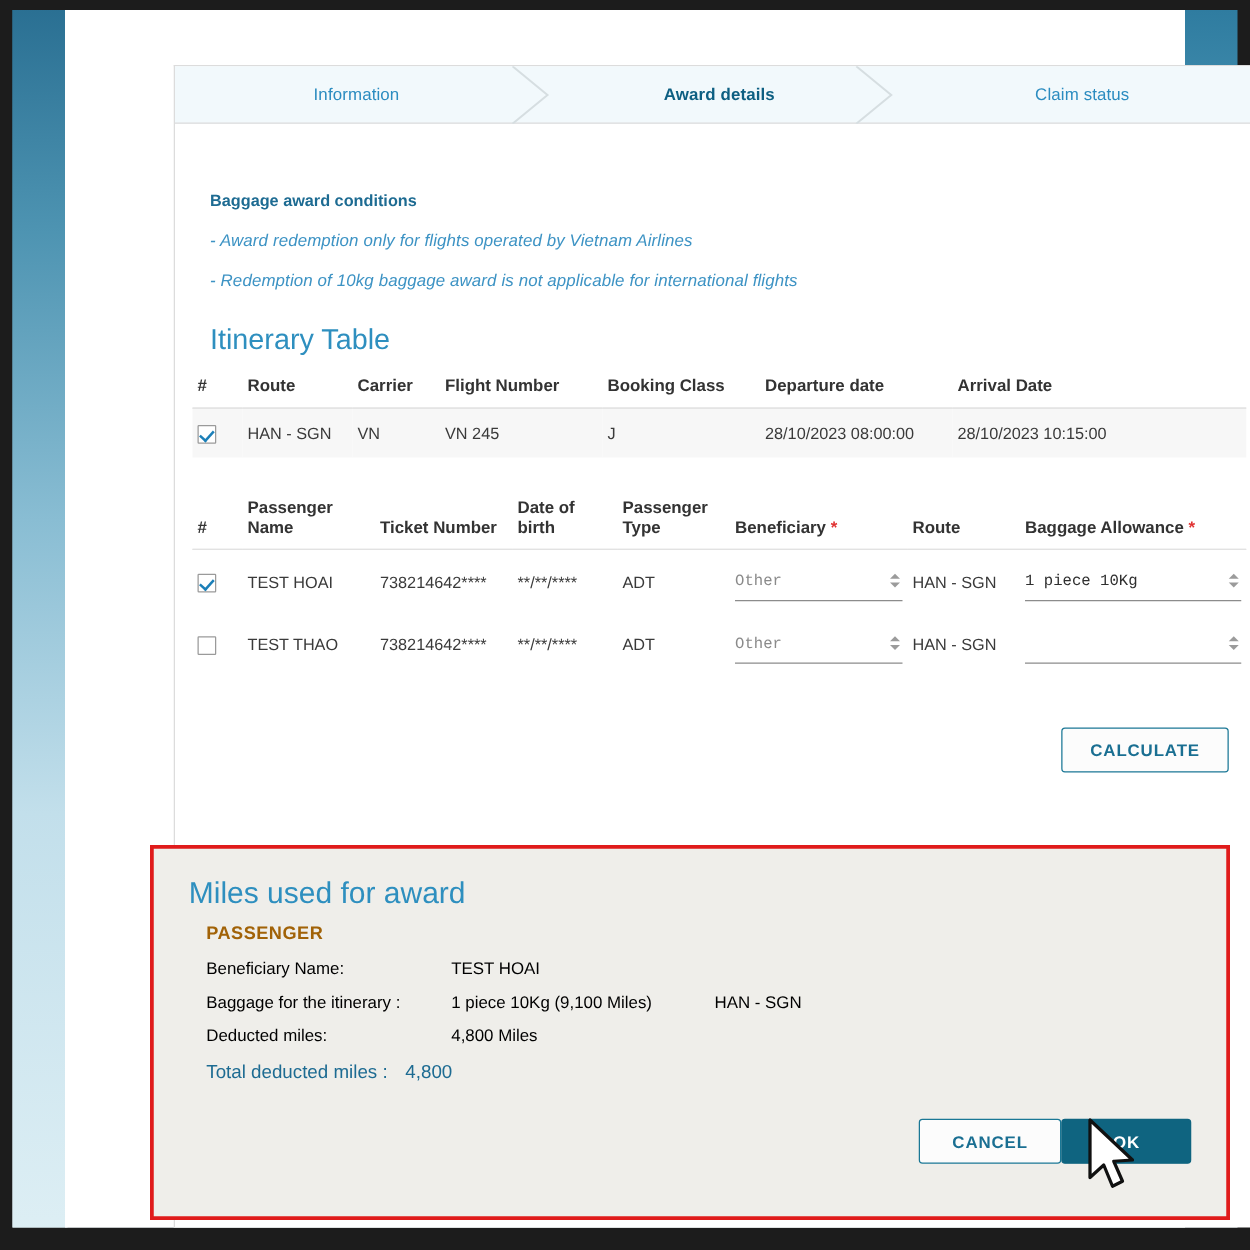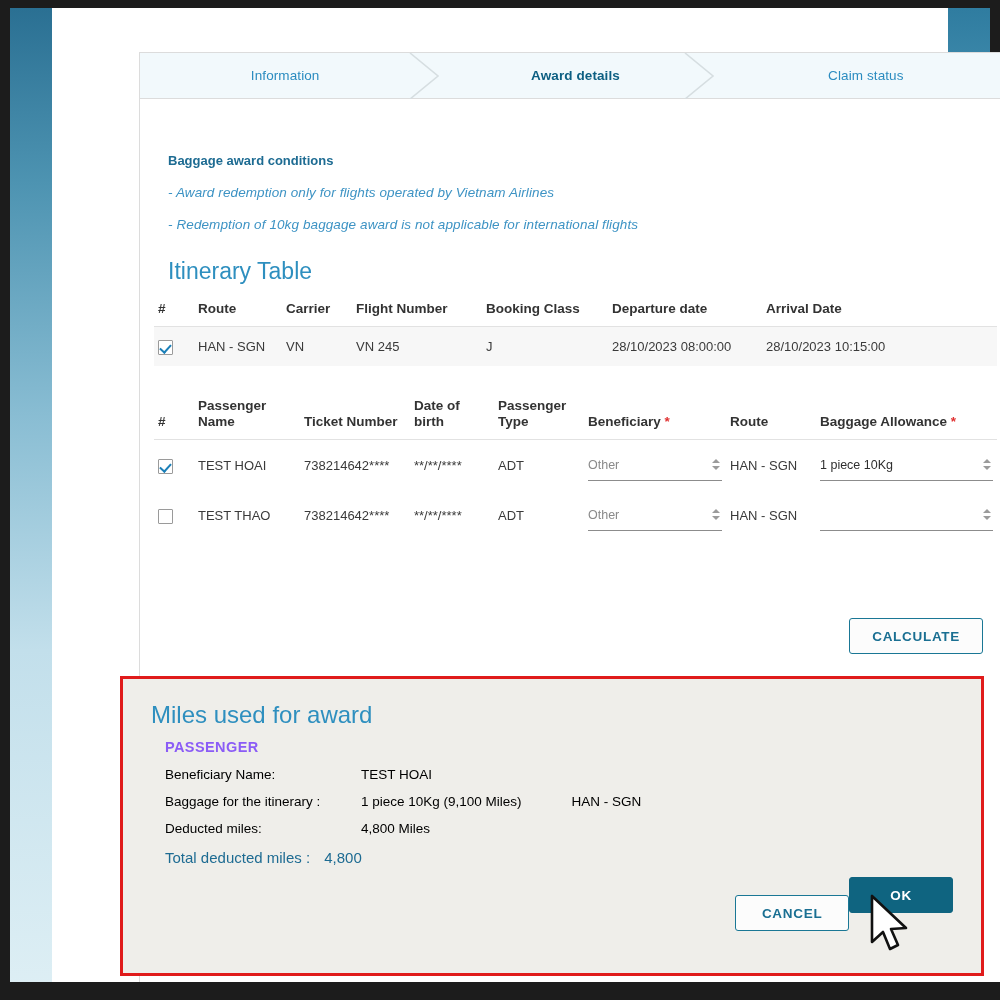--- a/index.html
+++ b/index.html
@@ -157,20 +157,21 @@
     height: 32px;
     display: flex;
     align-items: center;
     padding-right: 18px;
   }
   .sel .val {
     font-size: 12.5px;
     color: #8a8a8a;
     white-space: nowrap;
     overflow: hidden;
+    font-family: Liberation Mono, monospace;
   }
   .sel .val.filled { color: #2f2f2f; }
   .spin {
     position: absolute;
     right: 2px; top: 50%;
     transform: translateY(-50%);
     width: 9px; height: 16px;
     display: flex; flex-direction: column;
     justify-content: center; align-items: center; gap: 3px;
   }
@@ -196,21 +197,20 @@
     font-size: 13.5px;
     font-weight: bold;
     letter-spacing: .7px;
     padding: 0 22px;
     height: 36px;
     border-radius: 3px;
     display: inline-flex;
     align-items: center;
     justify-content: center;
     cursor: pointer;
-    margin-top: 36px;
   }
   .btn-solid {
     background: #0f6480;
     border: 1.6px solid #0f6480;
     color: #ffffff;
     font-size: 13.5px;
     font-weight: bold;
     letter-spacing: .7px;
     padding: 0 40px;
     height: 36px;
@@ -233,21 +233,21 @@
   .miles-title {
     font-size: 24px;
     color: #2e8fbf;
     font-weight: normal;
     margin: 0;
   }
   .pax-label {
     margin: 10px 0 0 14px;
     font-size: 14.5px;
     font-weight: bold;
-    color: #8b5cf6;
+    color: #a16207;
     letter-spacing: .4px;
   }
   .mrow {
     margin-left: 14px;
     margin-top: 12px;
     font-size: 13.5px;
     color: #000000;
     display: flex;
     gap: 28px;
   }

